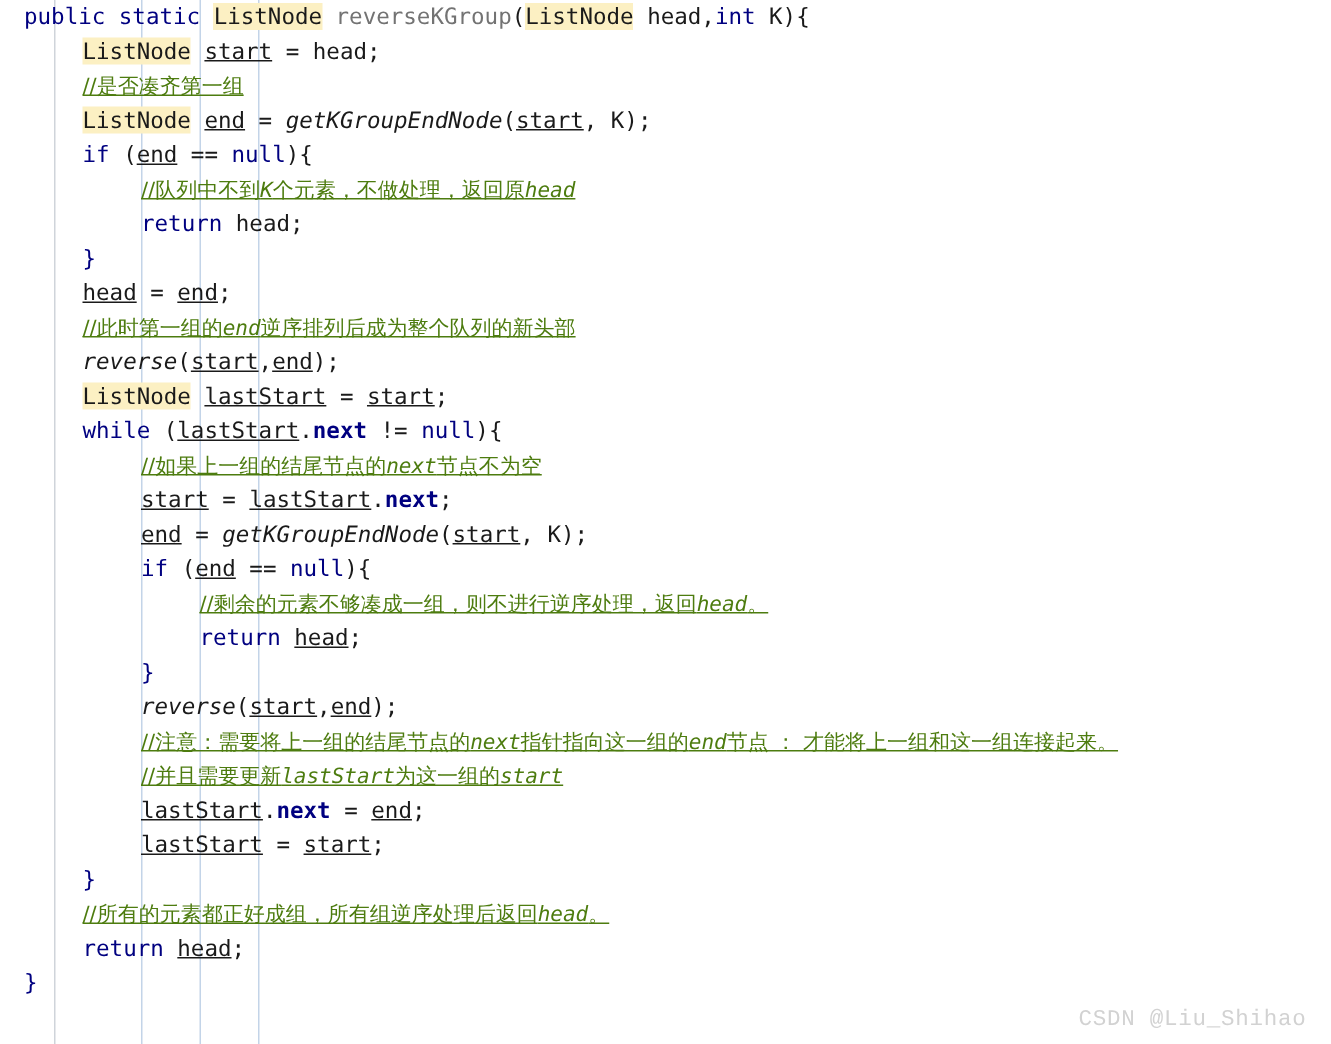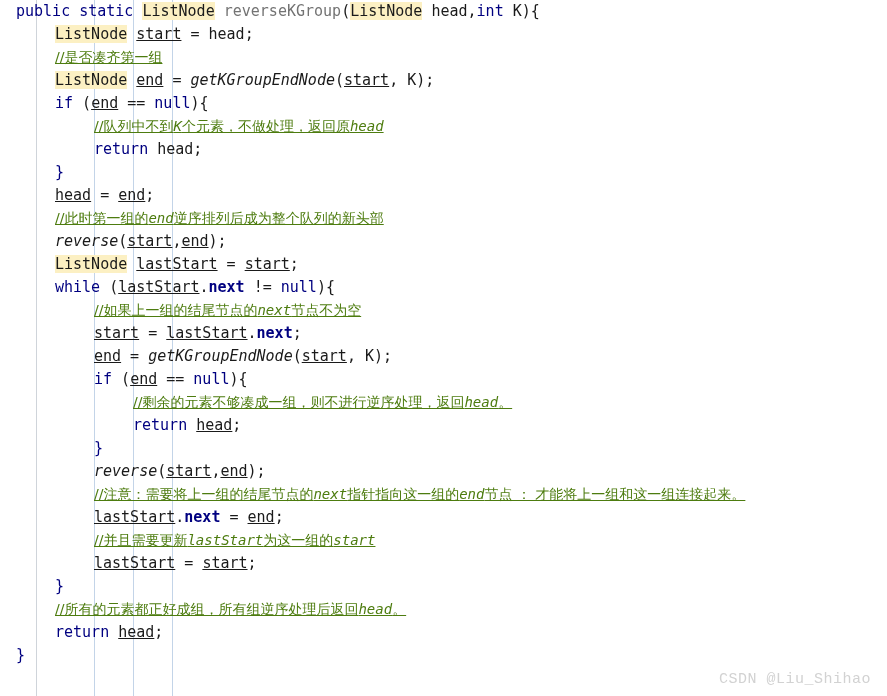--- a/index.html
+++ b/index.html
@@ -99,22 +99,22 @@
       <div class="line"><span style="display: inline-block; width: 55px;"></span><span class="kw">while</span><span class="plain"> (</span><span class="var-u">lastStart</span><span class="plain">.</span><span class="field">next</span><span class="plain"> != </span><span class="kw">null</span><span class="plain">){</span></div>
       <div class="line"><span style="display: inline-block; width: 94px;"></span><span class="cmt">//如果上一组的结尾节点的<i>next</i>节点不为空</span></div>
       <div class="line"><span style="display: inline-block; width: 94px;"></span><span class="var-u">start</span><span class="plain"> = </span><span class="var-u">lastStart</span><span class="plain">.</span><span class="field">next</span><span class="plain">;</span></div>
       <div class="line"><span style="display: inline-block; width: 94px;"></span><span class="var-u">end</span><span class="plain"> = </span><span class="fn-italic">getKGroupEndNode</span><span class="plain">(</span><span class="var-u">start</span><span class="plain">, K);</span></div>
       <div class="line"><span style="display: inline-block; width: 94px;"></span><span class="kw">if</span><span class="plain"> (</span><span class="var-u">end</span><span class="plain"> == </span><span class="kw">null</span><span class="plain">){</span></div>
       <div class="line"><span style="display: inline-block; width: 133px;"></span><span class="cmt">//剩余的元素不够凑成一组，则不进行逆序处理，返回<i>head</i>。</span></div>
       <div class="line"><span style="display: inline-block; width: 133px;"></span><span class="kw">return</span><span class="plain"> </span><span class="var-u">head</span><span class="plain">;</span></div>
       <div class="line"><span style="display: inline-block; width: 94px;"></span><span class="kw">}</span></div>
       <div class="line"><span style="display: inline-block; width: 94px;"></span><span class="fn-italic">reverse</span><span class="plain">(</span><span class="var-u">start</span><span class="plain">,</span><span class="var-u">end</span><span class="plain">);</span></div>
       <div class="line"><span style="display: inline-block; width: 94px;"></span><span class="cmt">//注意：需要将上一组的结尾节点的<i>next</i>指针指向这一组的<i>end</i>节点 ： 才能将上一组和这一组连接起来。</span></div>
+      <div class="line"><span style="display: inline-block; width: 94px;"></span><span class="cmt">//并且需要更新<i>lastStart</i>为这一组的<i>start</i></span></div>
       <div class="line"><span style="display: inline-block; width: 94px;"></span><span class="var-u">lastStart</span><span class="plain">.</span><span class="field">next</span><span class="plain"> = </span><span class="var-u">end</span><span class="plain">;</span></div>
-      <div class="line"><span style="display: inline-block; width: 94px;"></span><span class="cmt">//并且需要更新<i>lastStart</i>为这一组的<i>start</i></span></div>
       <div class="line"><span style="display: inline-block; width: 94px;"></span><span class="var-u">lastStart</span><span class="plain"> = </span><span class="var-u">start</span><span class="plain">;</span></div>
       <div class="line"><span style="display: inline-block; width: 55px;"></span><span class="kw">}</span></div>
       <div class="line"><span style="display: inline-block; width: 55px;"></span><span class="cmt">//所有的元素都正好成组，所有组逆序处理后返回<i>head</i>。</span></div>
       <div class="line"><span style="display: inline-block; width: 55px;"></span><span class="kw">return</span><span class="plain"> </span><span class="var-u">head</span><span class="plain">;</span></div>
       <div class="line"><span style="display: inline-block; width: 16px;"></span><span class="kw">}</span></div>
     </div>
 
   <div class="watermark">CSDN @Liu_Shihao</div>
 </div>
 

